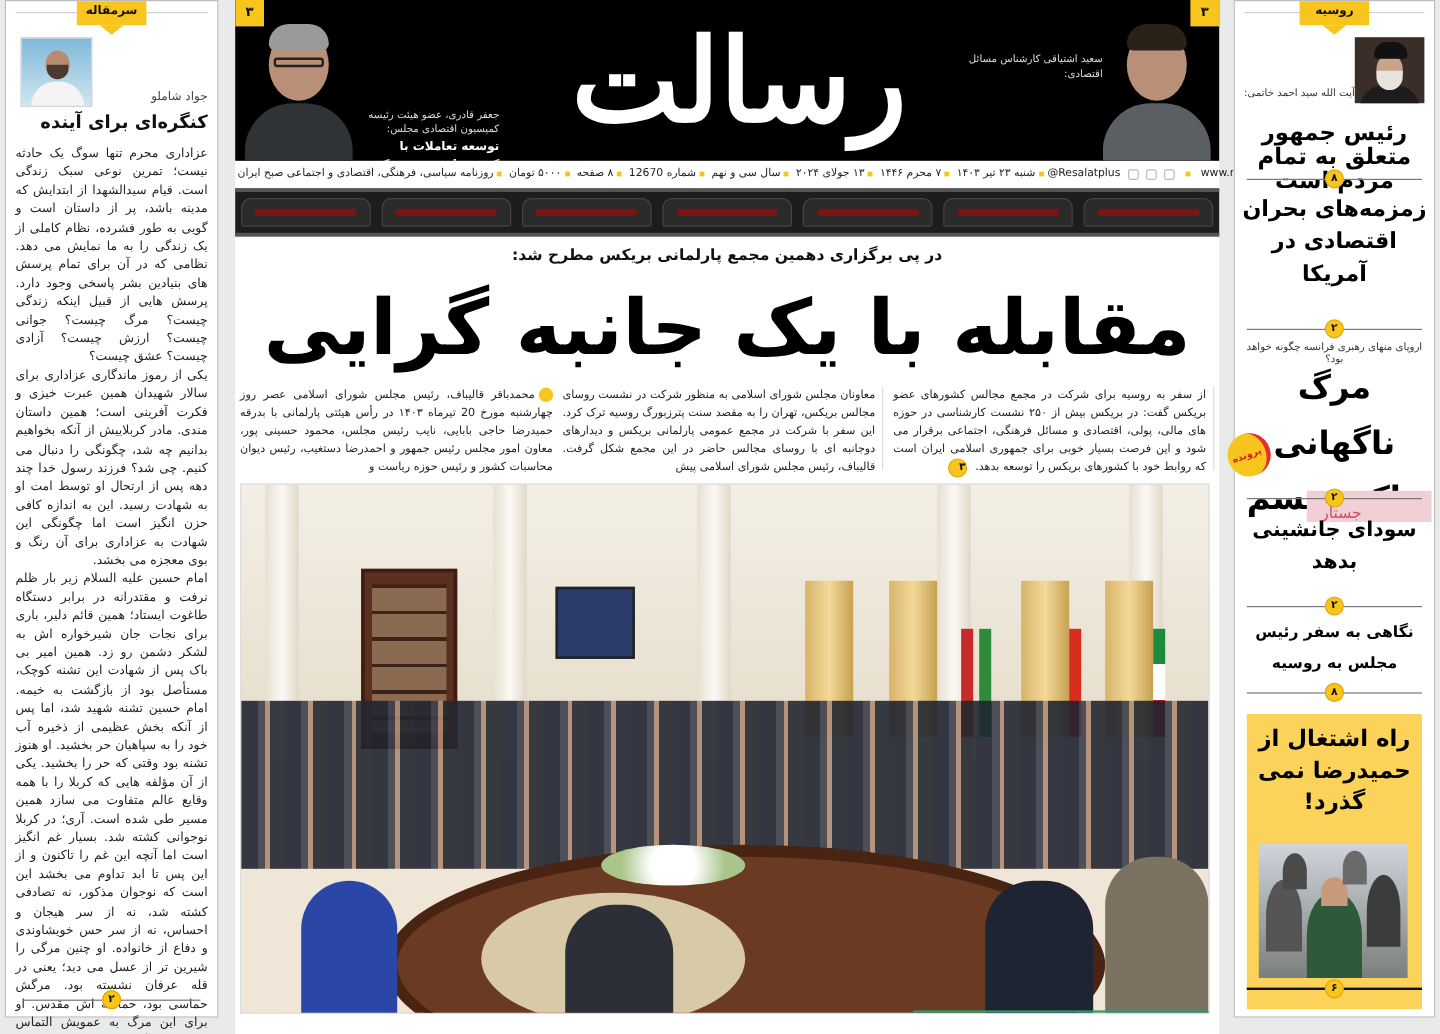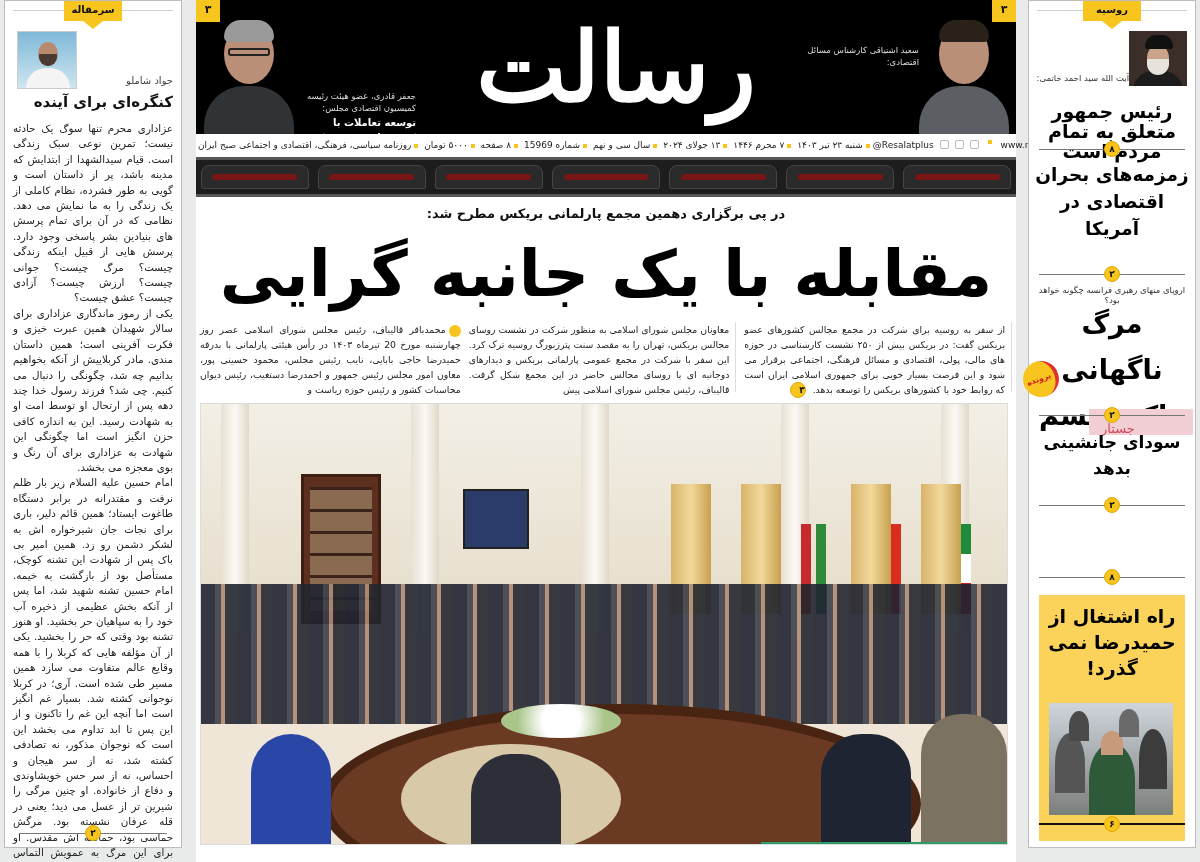--- a/index.html
+++ b/index.html
@@ -57,21 +57,21 @@
   .quote-name { font-size: 8.5px; line-height: 12px; color: #ddd; }
   .quote-headline { font-size: 10px; line-height: 14.5px; font-weight: bold; margin-top: 2px; }
   .corner-badge { position: absolute; top: 0; width: 24px; height: 22px; background: #f7c51e; font-size: 11px; font-weight: bold; text-align: center; line-height: 20px; color: #111; }
   .corner-left { left: 0; }
   .corner-right { right: 0; }
 
   
   .info-strip { position: absolute; left: 0; top: 136px; width: 820px; height: 18px; display: flex; flex-direction: row-reverse; justify-content: space-between; align-items: center; font-size: 9px; color: #222; padding: 0 2px; }
   .info-strip .issue { direction: rtl; white-space: nowrap; }
   .info-strip .sep { display: inline-block; width: 4px; height: 4px; background: #f7c51e; margin: 0 3px; vertical-align: middle; }
-  .info-strip .web { direction: ltr; white-space: nowrap; display: flex; gap: 6px; }
+  .info-strip .web { direction: ltr; white-space: nowrap; display: flex; align-items: center; gap: 6px; }
   .social-icon { display: inline-block; width: 9px; height: 9px; border: 1px solid #bbb; border-radius: 2px; }
 
   
   .mourning-banner { position: absolute; left: 0; top: 157px; width: 820px; height: 40px; background: #1d1d1d; border-top: 3px solid #555; border-bottom: 3px solid #555; display: flex; justify-content: space-around; align-items: center; }
   .mourning-panel { width: 108px; height: 24px; background: #2a2a2a; border: 1px solid #444; border-radius: 8px 8px 2px 2px; display: flex; align-items: center; justify-content: center; }
   .mourning-panel span { display: block; width: 80%; height: 6px; background: #7a1515; border-radius: 4px; }
 
   
   .kicker { position: absolute; left: 0; top: 206px; width: 820px; text-align: center; font-size: 13px; font-weight: bold; color: #111; }
   .main-headline { position: absolute; left: 0; top: 226px; width: 820px; text-align: center; font-size: 64px; font-weight: 900; line-height: 96px; color: #000; letter-spacing: -1px; }
@@ -185,21 +185,21 @@
         </div>
       </div>
     </header>
 
     <div class="info-strip">
       <div class="issue">
         <span class="sep"></span><span>شنبه ۲۳ تیر ۱۴۰۳</span>
         <span class="sep"></span><span>۷ محرم ۱۴۴۶</span>
         <span class="sep"></span><span>۱۳ جولای ۲۰۲۴</span>
         <span class="sep"></span><span>سال سی و نهم</span>
-        <span class="sep"></span><span>شماره 15969</span>
+        <span class="sep"></span><span>شماره 12670</span>
         <span class="sep"></span><span>۸ صفحه</span>
         <span class="sep"></span><span>۵۰۰۰ تومان</span>
         <span class="sep"></span><span>روزنامه سیاسی، فرهنگی، اقتصادی و اجتماعی صبح ایران</span>
       </div>
       <div class="web">
         <span>@Resalatplus</span>
         <span class="social-icon"></span>
         <span class="social-icon"></span>
         <span class="social-icon"></span>
         <span class="sep"></span>
@@ -304,20 +304,21 @@
     <div class="rb4-band"></div>
     <div class="right-block rb4-divider divider-badge">
       <span class="page-badge">۲</span>
     </div>
     <div class="rb4-label">جستار</div>
     <div class="right-block rb4">سودای جانشینی بدهد</div>
     <div class="right-block rb5-divider divider-badge">
       <span class="page-badge">۲</span>
     </div>
 
+    <div class="right-block rb5">نگاهی به سفر رئیس مجلس به روسیه</div>
     <div class="right-block rb6-divider divider-badge">
       <span class="page-badge">۸</span>
     </div>
 
     <div class="rb-yellow">
       <div class="rb-yellow-title">راه اشتغال از حمیدرضا نمی گذرد!</div>
       <div class="exam-photo">
         <div class="student" style="left:40px;top:40px;width:46px;height:72px;background:#2e5a3a"></div>
         <div class="student" style="left:52px;top:28px;width:22px;height:24px;background:#c79a7c"></div>
         <div class="student" style="left:6px;top:30px;width:30px;height:60px;background:#555"></div>

